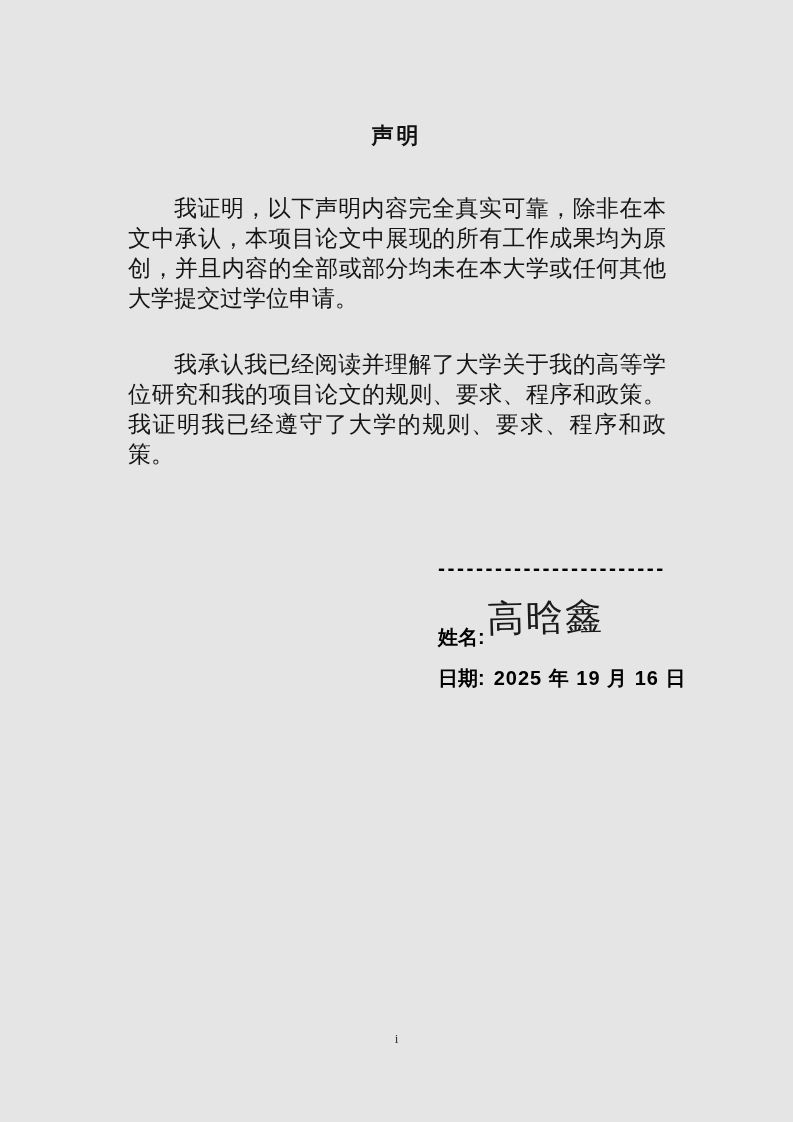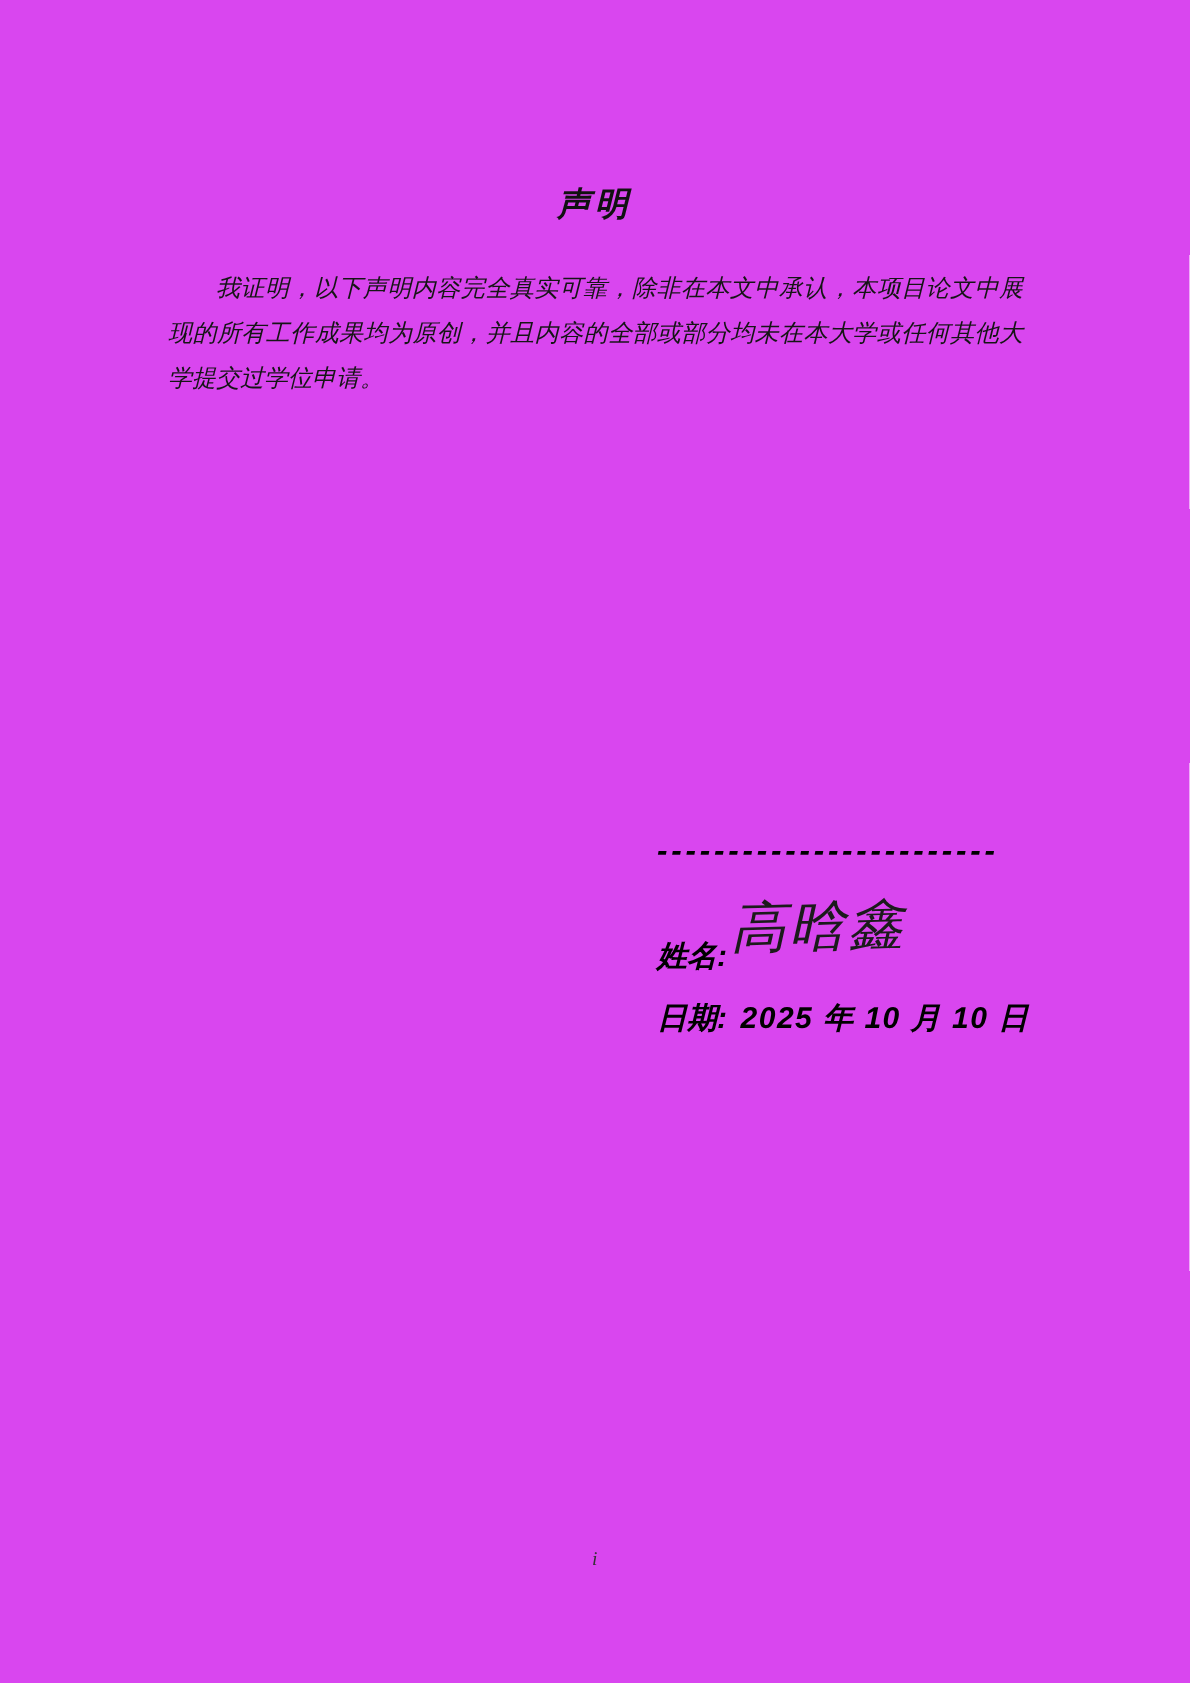--- a/index.html
+++ b/index.html
@@ -4,46 +4,45 @@
 <style>
   html, body {
     margin: 0;
     padding: 0;
     background: #ffffff;
   }
   .page {
     position: relative;
     width: 793px;
     height: 1122px;
-    background: #d946ef;
+    background: #e5e5e5;
     overflow: hidden;
     font-family: "Liberation Serif", "DejaVu Serif", serif;
     color: #121212;
-    font-style: italic;
   }
   .doc-title {
     position: absolute;
     top: 121px;
     left: 0;
     right: 0;
     text-align: center;
     font-size: 22px;
     font-weight: bold;
     letter-spacing: 3px;
     color: #111;
   }
   .content {
     position: absolute;
     left: 112px;
     top: 178px;
     width: 570px;
   }
   .content p {
-    margin: 0;
-    font-size: 16px;
+    margin: 16px;
+    font-size: 23px;
     line-height: 30px;
     text-align: justify;
     text-justify: inter-ideograph;
     text-indent: 2em;
     color: #151515;
   }
   .content p + p {
     margin-top: 36px;
   }
   .sig-line {
@@ -105,27 +104,28 @@
 </style>
 </head>
 <body>
 
 <div class="page">
 
   <div class="doc-title">声明</div>
 
   <div class="content">
     <p>我证明，以下声明内容完全真实可靠，除非在本文中承认，本项目论文中展现的所有工作成果均为原创，并且内容的全部或部分均未在本大学或任何其他大学提交过学位申请。</p>
+    <p>我承认我已经阅读并理解了大学关于我的高等学位研究和我的项目论文的规则、要求、程序和政策。我证明我已经遵守了大学的规则、要求、程序和政策。</p>
   </div>
 
   <div class="sig-line">------------------------</div>
 
   <div class="sig-name-label">姓名:</div>
 
   <div class="sig-handwriting">高晗鑫</div>
 
   <div class="sig-date-row">
-    <span>日期:</span><span class="date-value">2025 年 10 月 10 日</span>
+    <span>日期:</span><span class="date-value">2025 年 19 月 16 日</span>
   </div>
 
   <div class="footer">i</div>
 
 </div>
 
 </body></html>

